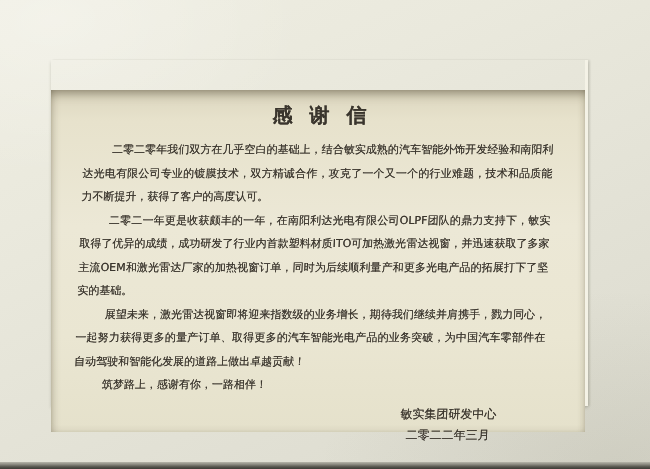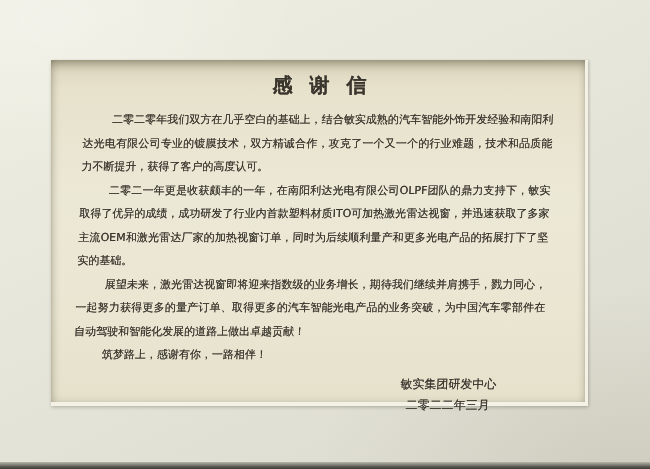--- a/index.html
+++ b/index.html
@@ -28,20 +28,21 @@
   }
   .paper{
     position:relative;width:100%;height:100%;box-sizing:border-box;
     background:linear-gradient(180deg,#dcd6bf 0%, #e7e2cc 9%, #ece8d6 40%, #eae6d2 72%, #e5e1cb 100%);
     box-shadow:inset 0 9px 11px -6px rgba(72,63,42,.55),
                inset 8px 0 10px -8px rgba(72,63,42,.35),
                inset -6px 0 9px -7px rgba(72,63,42,.28),
                inset 0 -5px 8px -6px rgba(72,63,42,.20);
     padding:8px 30px 0 33px;
     color:var(--ink,#3a352d);
+    margin-top:30px;
   }
   .title{
     margin:4px 0 9px 0;
     font-size:20px;font-weight:600;text-align:center;
     letter-spacing:0.85em;text-indent:0.85em;
     color:var(--ink,#3a352d);
     text-shadow:0 0 .6px rgba(58,53,45,.85);
   }
   .body{
     width:470px;font-size:11px;line-height:23.5px;

